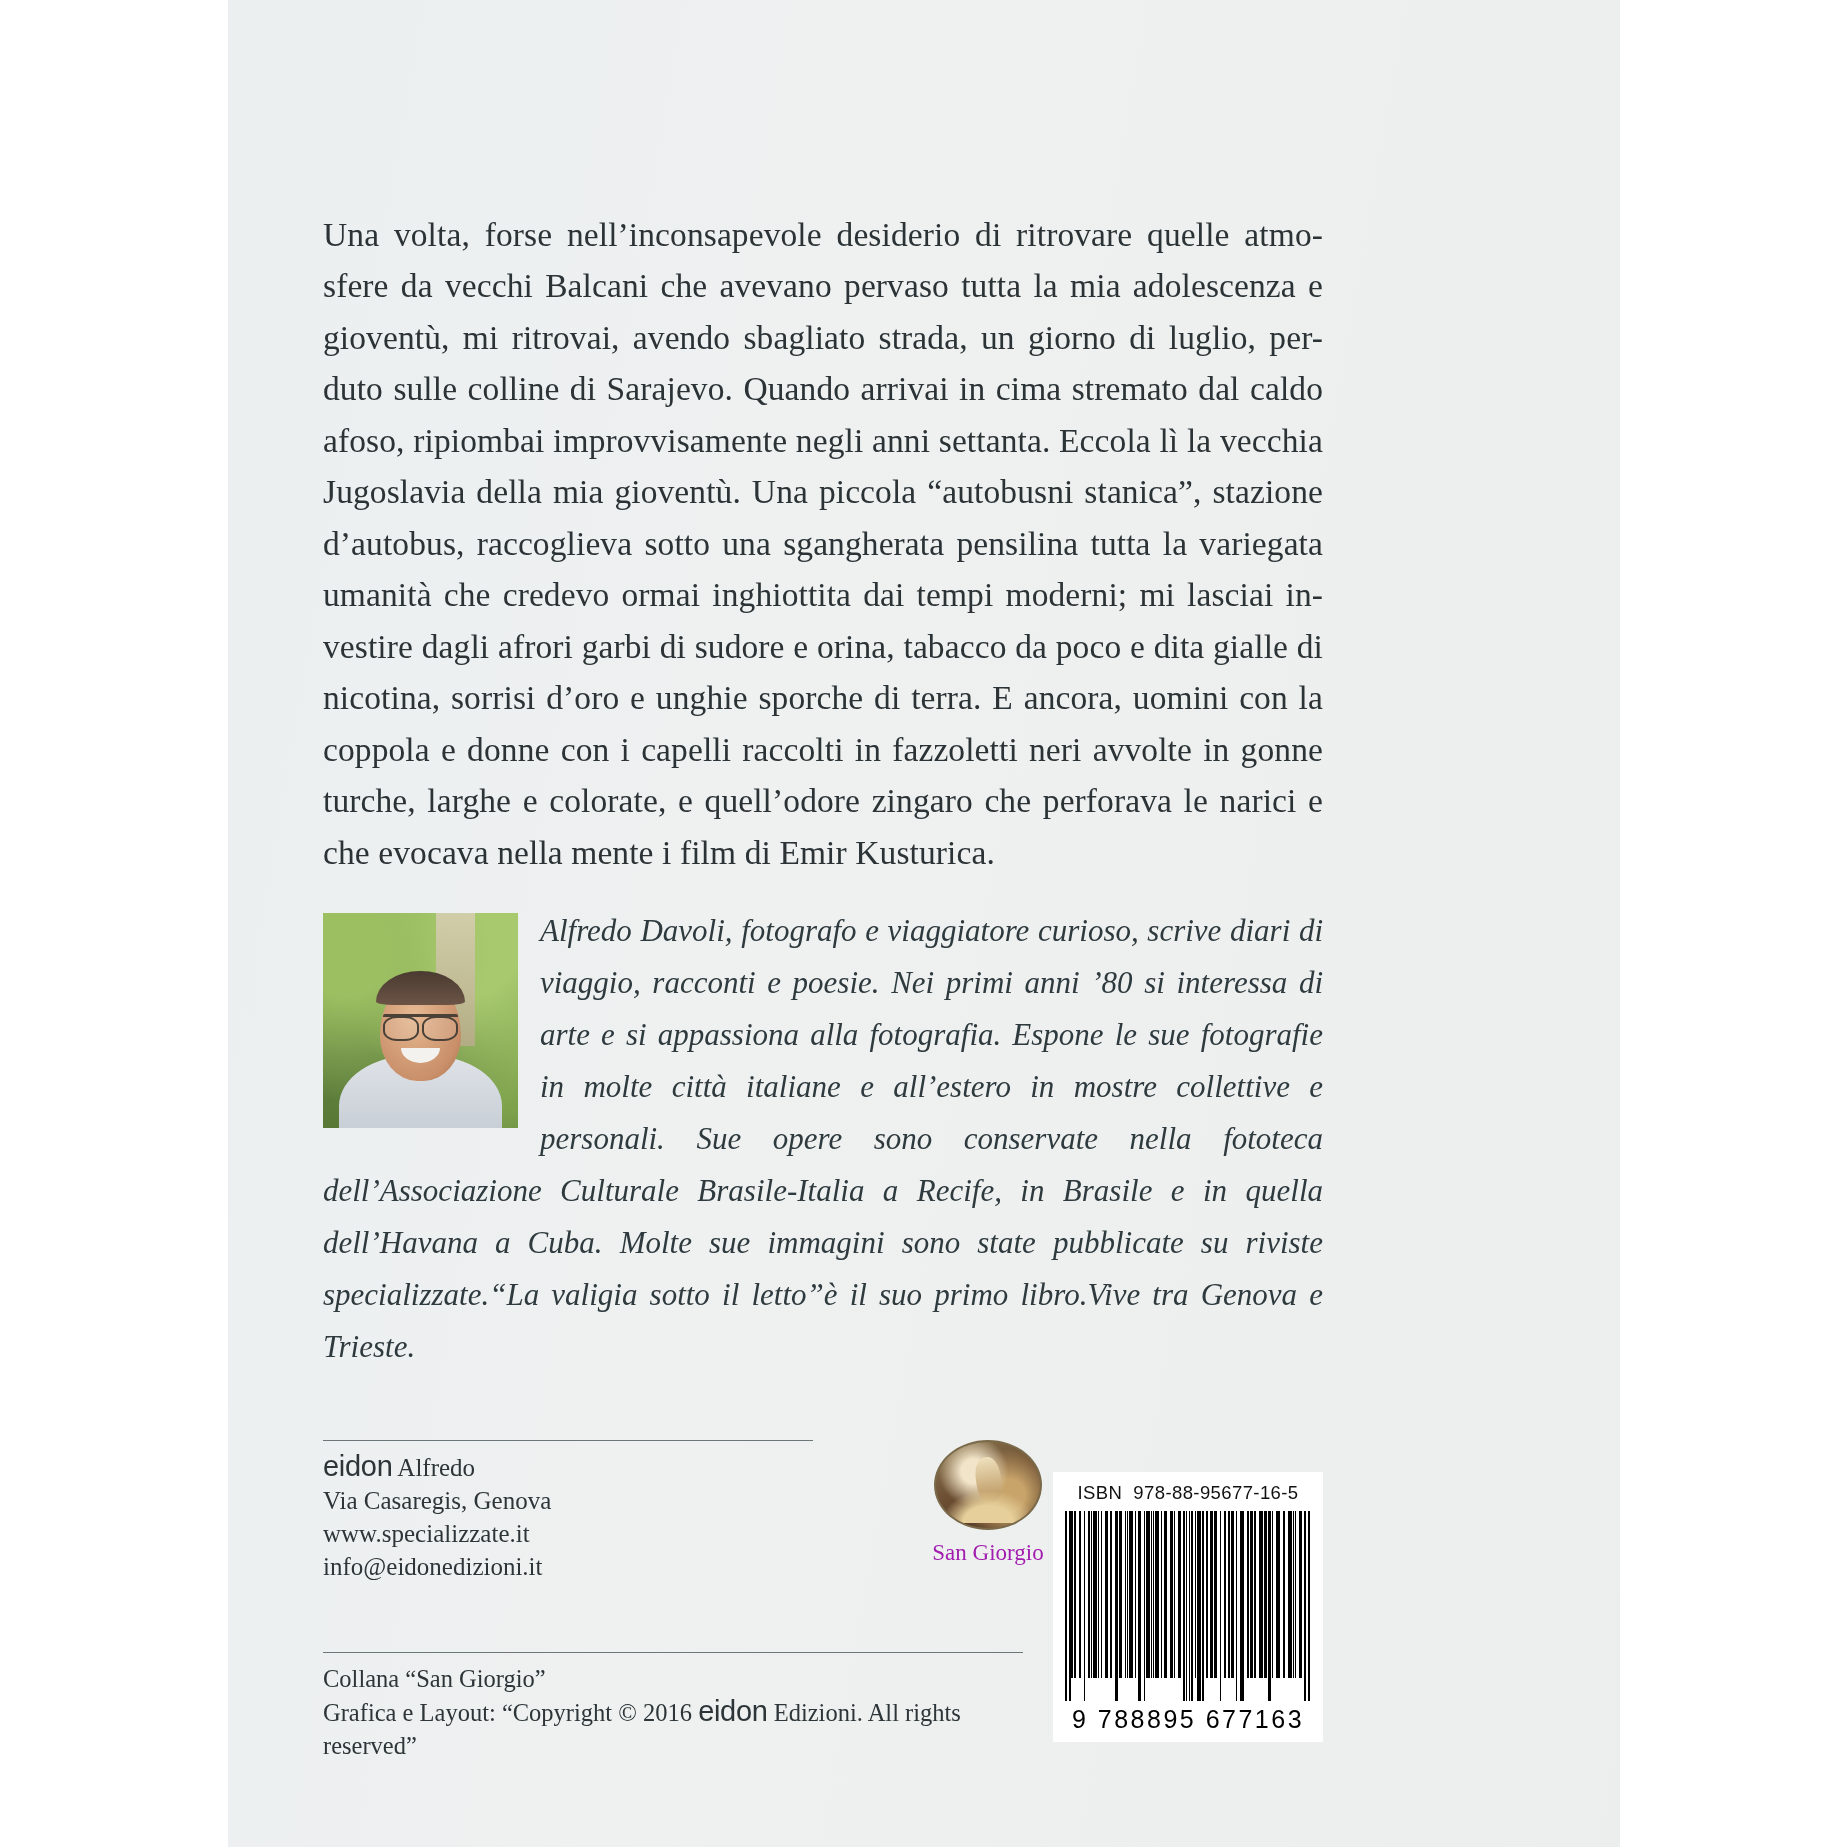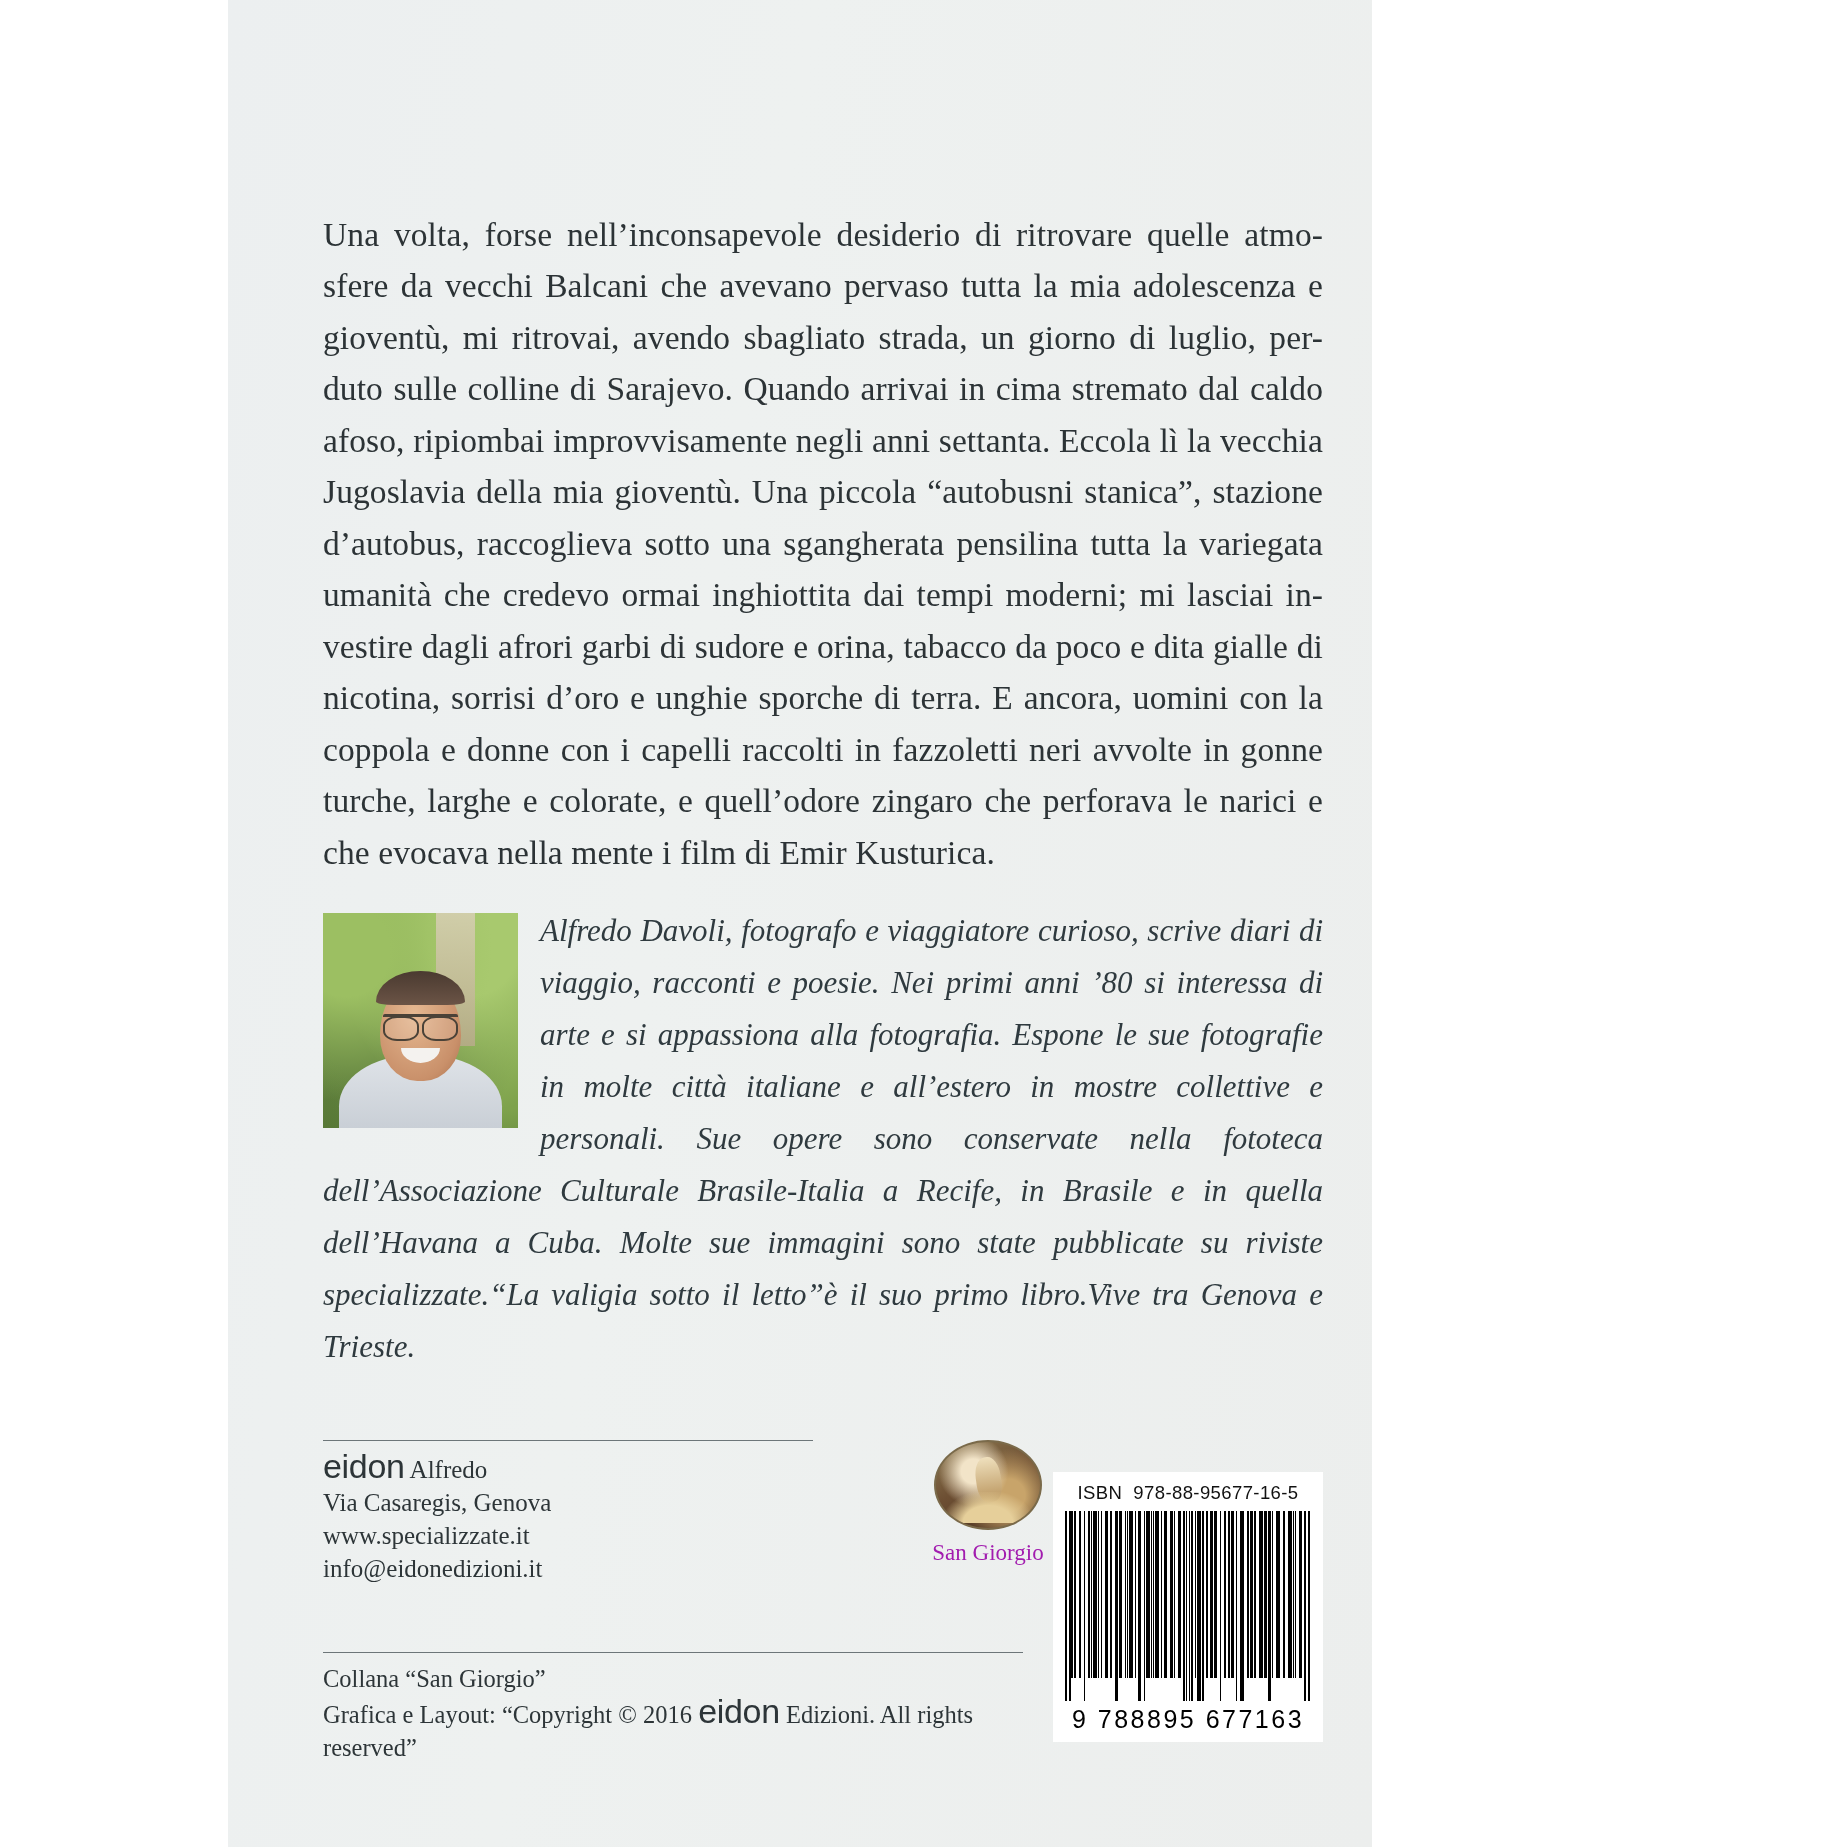--- a/index.html
+++ b/index.html
@@ -17,21 +17,21 @@
     position: relative;
     width: 1847px;
     height: 1847px;
     background: #ffffff;
   }
   
   #cover {
     position: absolute;
     left: 228px;
     top: 0px;
-    width: 1144px;
+    width: 1392px;
     height: 1847px;
     background: #eef1f0;
     box-shadow: 0 0 0 1px #e8ebea inset;
   }
   
   #cover:before {
     content: "";
     position: absolute;
     inset: 0;
     background: linear-gradient(100deg, #eceff0 0%, #eef1f0 40%, #eceeed 100%);
@@ -180,21 +180,21 @@
   }
   #imprint .lines {
     padding-top: 9px;
     font-family: "Liberation Serif", serif;
     font-size: 25px;
     line-height: 33px;
     color: #2d3538;
   }
   .eidon-word {
     font-family: "Liberation Sans", sans-serif;
-    font-size: 34px;
+    font-size: 29px;
     letter-spacing: -0.3px;
   }
   #colophon {
     position: absolute;
     left: 0;
     top: 212px;
     width: 700px;
   }
   #colophon .lines {
     padding-top: 9px;

